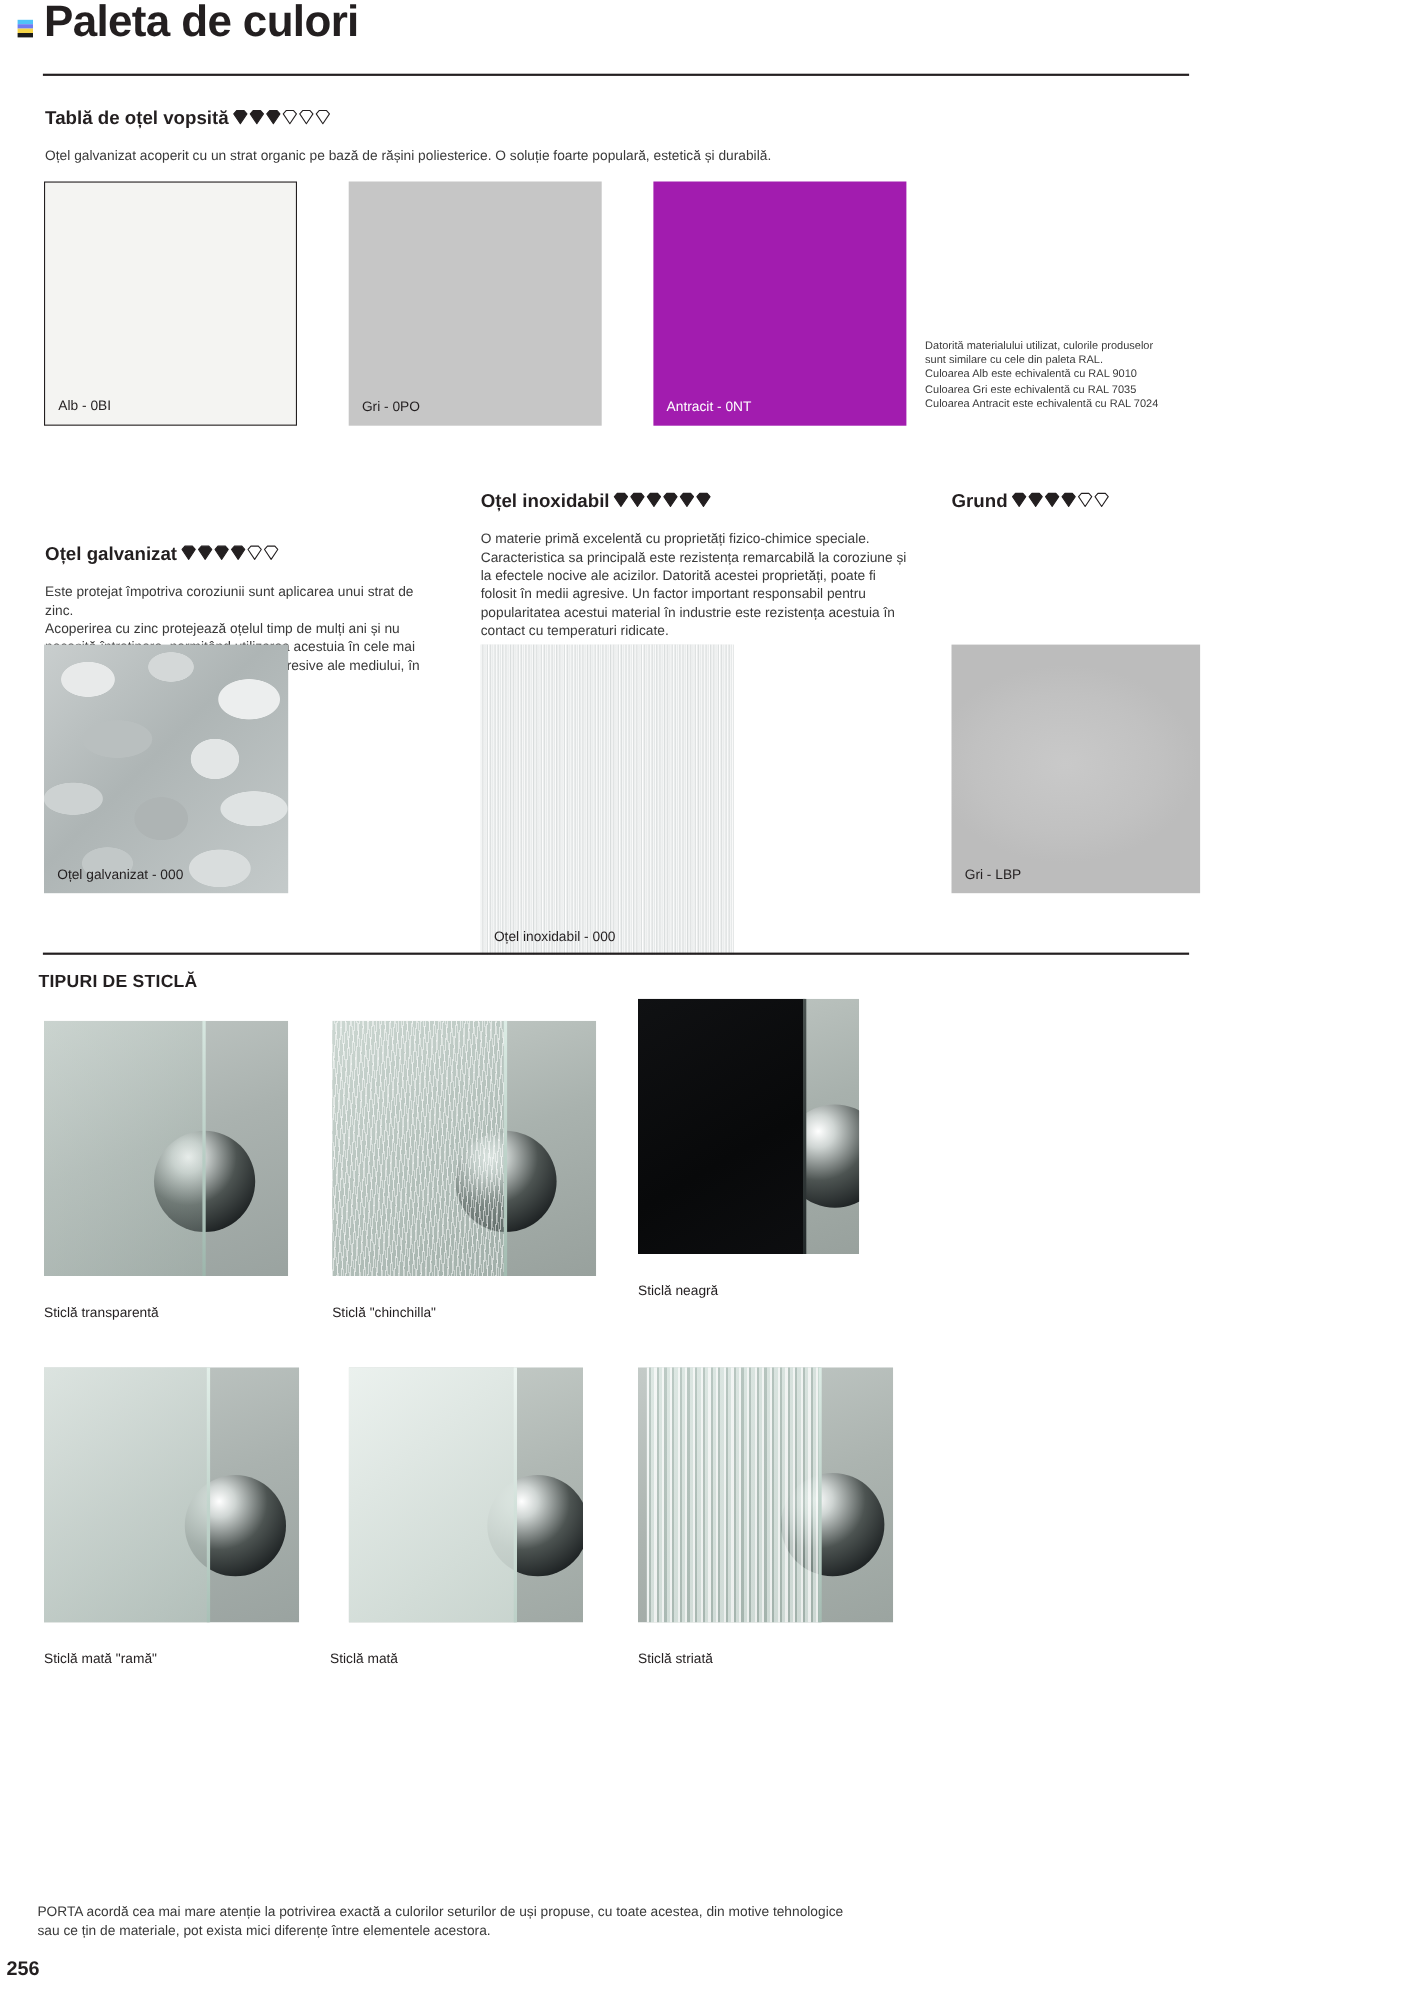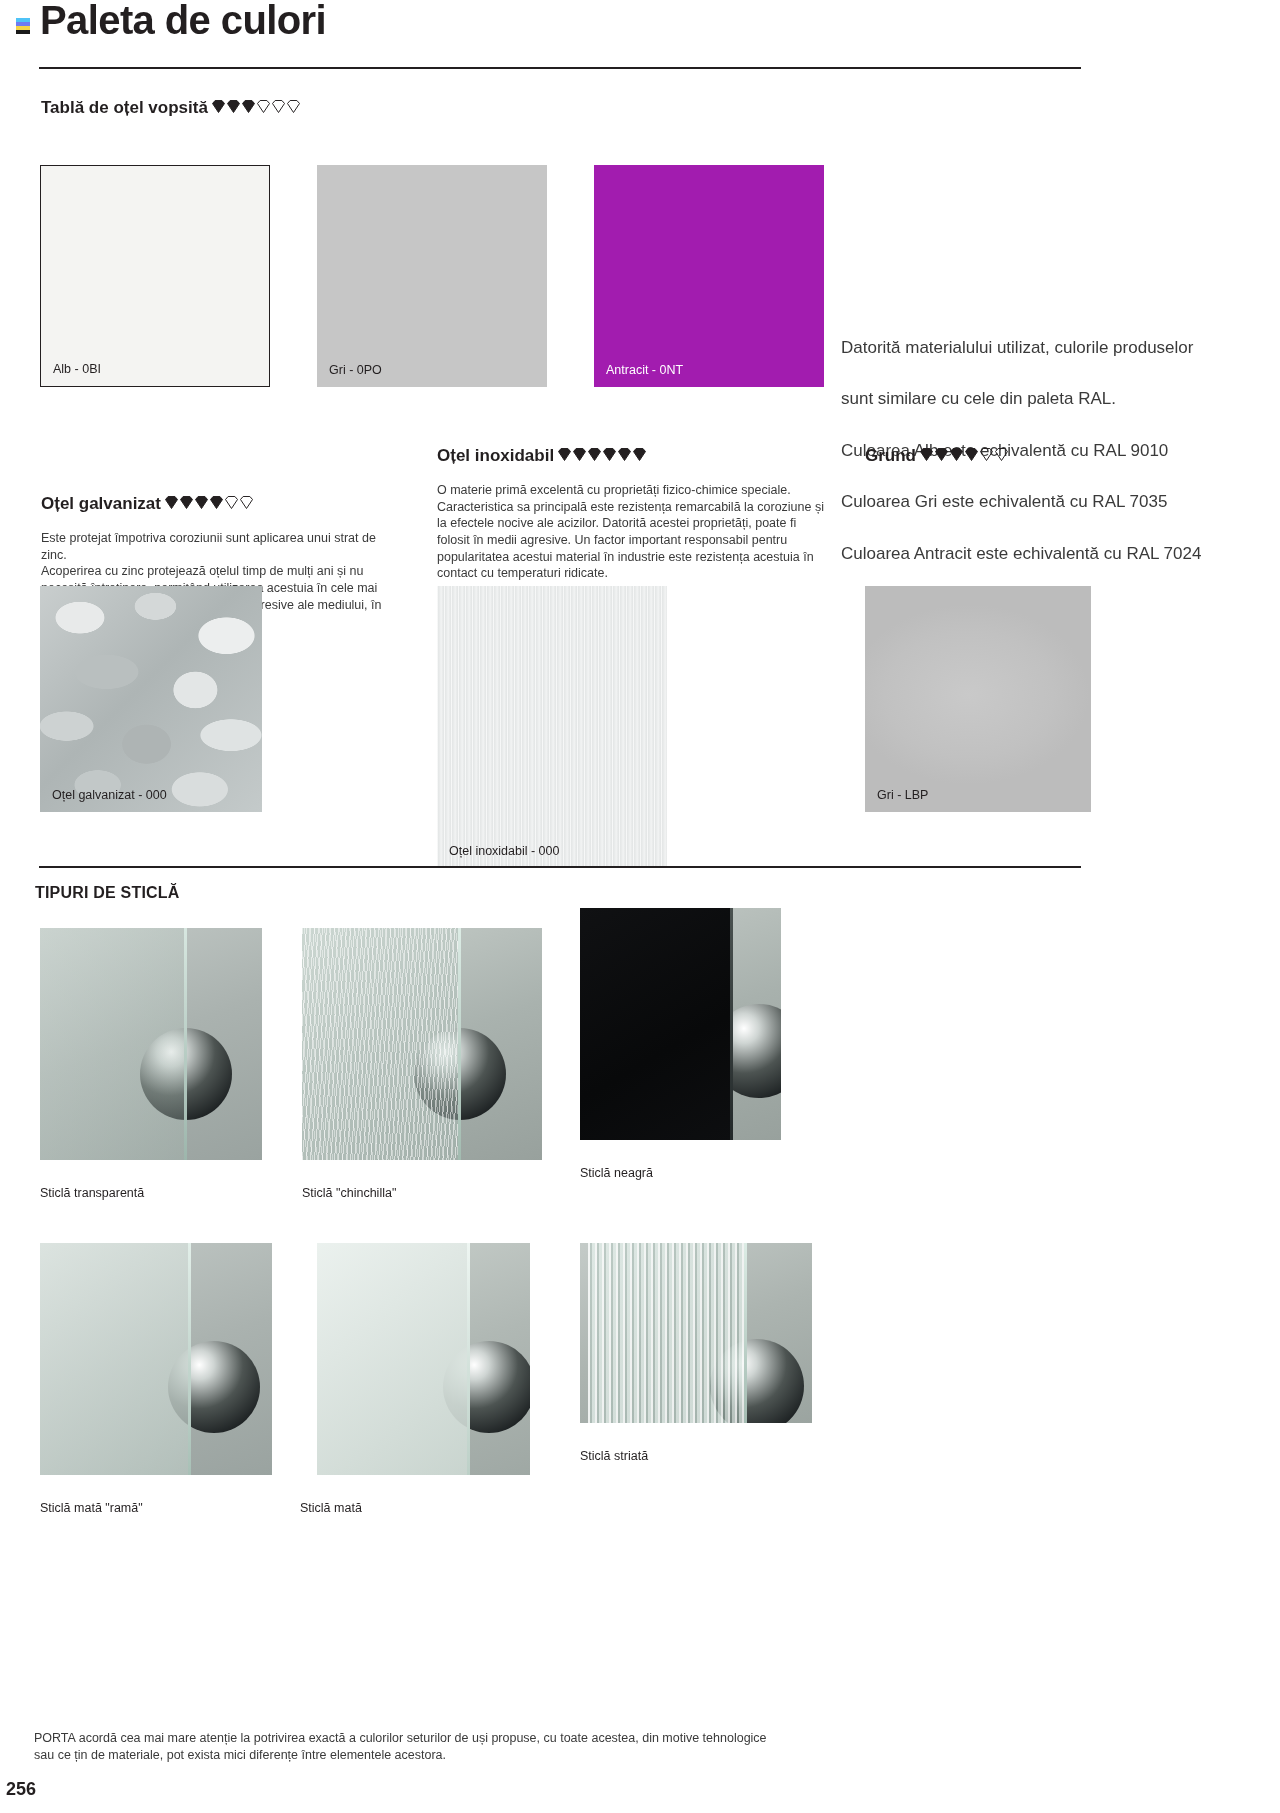--- a/index.html
+++ b/index.html
@@ -62,21 +62,21 @@
   }
   .sw-gri {
     left: 317px; top: 165px; width: 230px; height: 222px;
     background: #c6c6c6;
   }
   .sw-ant {
     left: 594px; top: 165px; width: 230px; height: 222px;
     background: #a21caf;
   }
   .ral-note { position: absolute; left: 841px; top: 308px; width: 280px; }
-  .ral-note p { font-size: 17px; line-height: 1.32; color: #3a3a3a; white-space: nowrap; margin-top: 29px;}
+  .ral-note p { font-size: 10px; line-height: 1.32; color: #3a3a3a; white-space: nowrap;}
 
   
   .col { position: absolute; top: 446px; }
   .col-1 { left: 41px; width: 360px; margin-top: 48px; }
   .col-2 { left: 437px; width: 395px; }
   .col-3 { left: 865px; width: 400px; }
   .col .sec-head { margin-bottom: 16px; }
   .col .body-txt { width: 100%; }
 
   .tex { position: absolute; }
@@ -176,20 +176,21 @@
         </svg><svg width="15" height="15" viewBox="0 0 20 20" aria-hidden="true">
           <path d="M2 6 L10 18 L18 6 L14.5 2 L5.5 2 Z" fill="#231f20" stroke="#231f20" stroke-width="1.3" stroke-linejoin="round"></path>
         </svg><svg width="15" height="15" viewBox="0 0 20 20" aria-hidden="true">
           <path d="M2 6 L10 18 L18 6 L14.5 2 L5.5 2 Z" fill="none" stroke="#231f20" stroke-width="1.3" stroke-linejoin="round"></path>
         </svg><svg width="15" height="15" viewBox="0 0 20 20" aria-hidden="true">
           <path d="M2 6 L10 18 L18 6 L14.5 2 L5.5 2 Z" fill="none" stroke="#231f20" stroke-width="1.3" stroke-linejoin="round"></path>
         </svg><svg width="15" height="15" viewBox="0 0 20 20" aria-hidden="true">
           <path d="M2 6 L10 18 L18 6 L14.5 2 L5.5 2 Z" fill="none" stroke="#231f20" stroke-width="1.3" stroke-linejoin="round"></path>
         </svg></span>
   </div>
+  <p class="body-txt s1-desc">Oțel galvanizat acoperit cu un strat organic pe bază de rășini poliesterice. O soluție foarte populară, estetică și durabilă.</p>
 
   <div class="swatch sw-alb">
     <span class="label">Alb - 0BI</span>
   </div>
   <div class="swatch sw-gri">
     <span class="label">Gri - 0PO</span>
   </div>
   <div class="swatch sw-ant">
     <span class="label on-dark">Antracit - 0NT</span>
   </div>
@@ -336,21 +337,21 @@
         <div class="sphere" style="left:126px; top:98px; width:92px; height:92px;
                     background:radial-gradient(circle at 34% 26%, #ffffff 0%, #cfd5d3 16%, #4d5452 48%, #14181a 86%);"></div>
         <div class="pane" style="left:0; width:152px;
                background:linear-gradient(140deg, rgba(238,244,241,.92), rgba(206,218,212,.88));"></div>
         <div class="edge" style="left:150px; background:linear-gradient(180deg,#eef6f2,#bcd0c7);"></div>
       </div>
     </div>
     <span class="gcap">Sticlă mată</span>
   </div>
 
-  <div class="gcell" style="left:580px; top:1243px; width:232px; height:180px;">
+  <div class="gcell" style="left:580px; top:1243px; width:232px; height:232px;">
     <div class="gimg">
       <div class="ph">
         <div class="wall" style="background:linear-gradient(160deg,#c4cbc8 0%,#acb4b0 50%,#9ba4a0 100%)"></div>
         <div class="sphere" style="left:130px; top:96px; width:94px; height:94px;
                     background:radial-gradient(circle at 34% 26%, #ffffff 0%, #cfd5d3 16%, #4d5452 48%, #14181a 86%);"></div>
         <div class="pane" style="left:8px; width:158px;
                background:
                  repeating-linear-gradient(90deg,
                    rgba(255,255,255,.78) 0 2px,
                    rgba(150,172,164,.30) 2px 4px,

